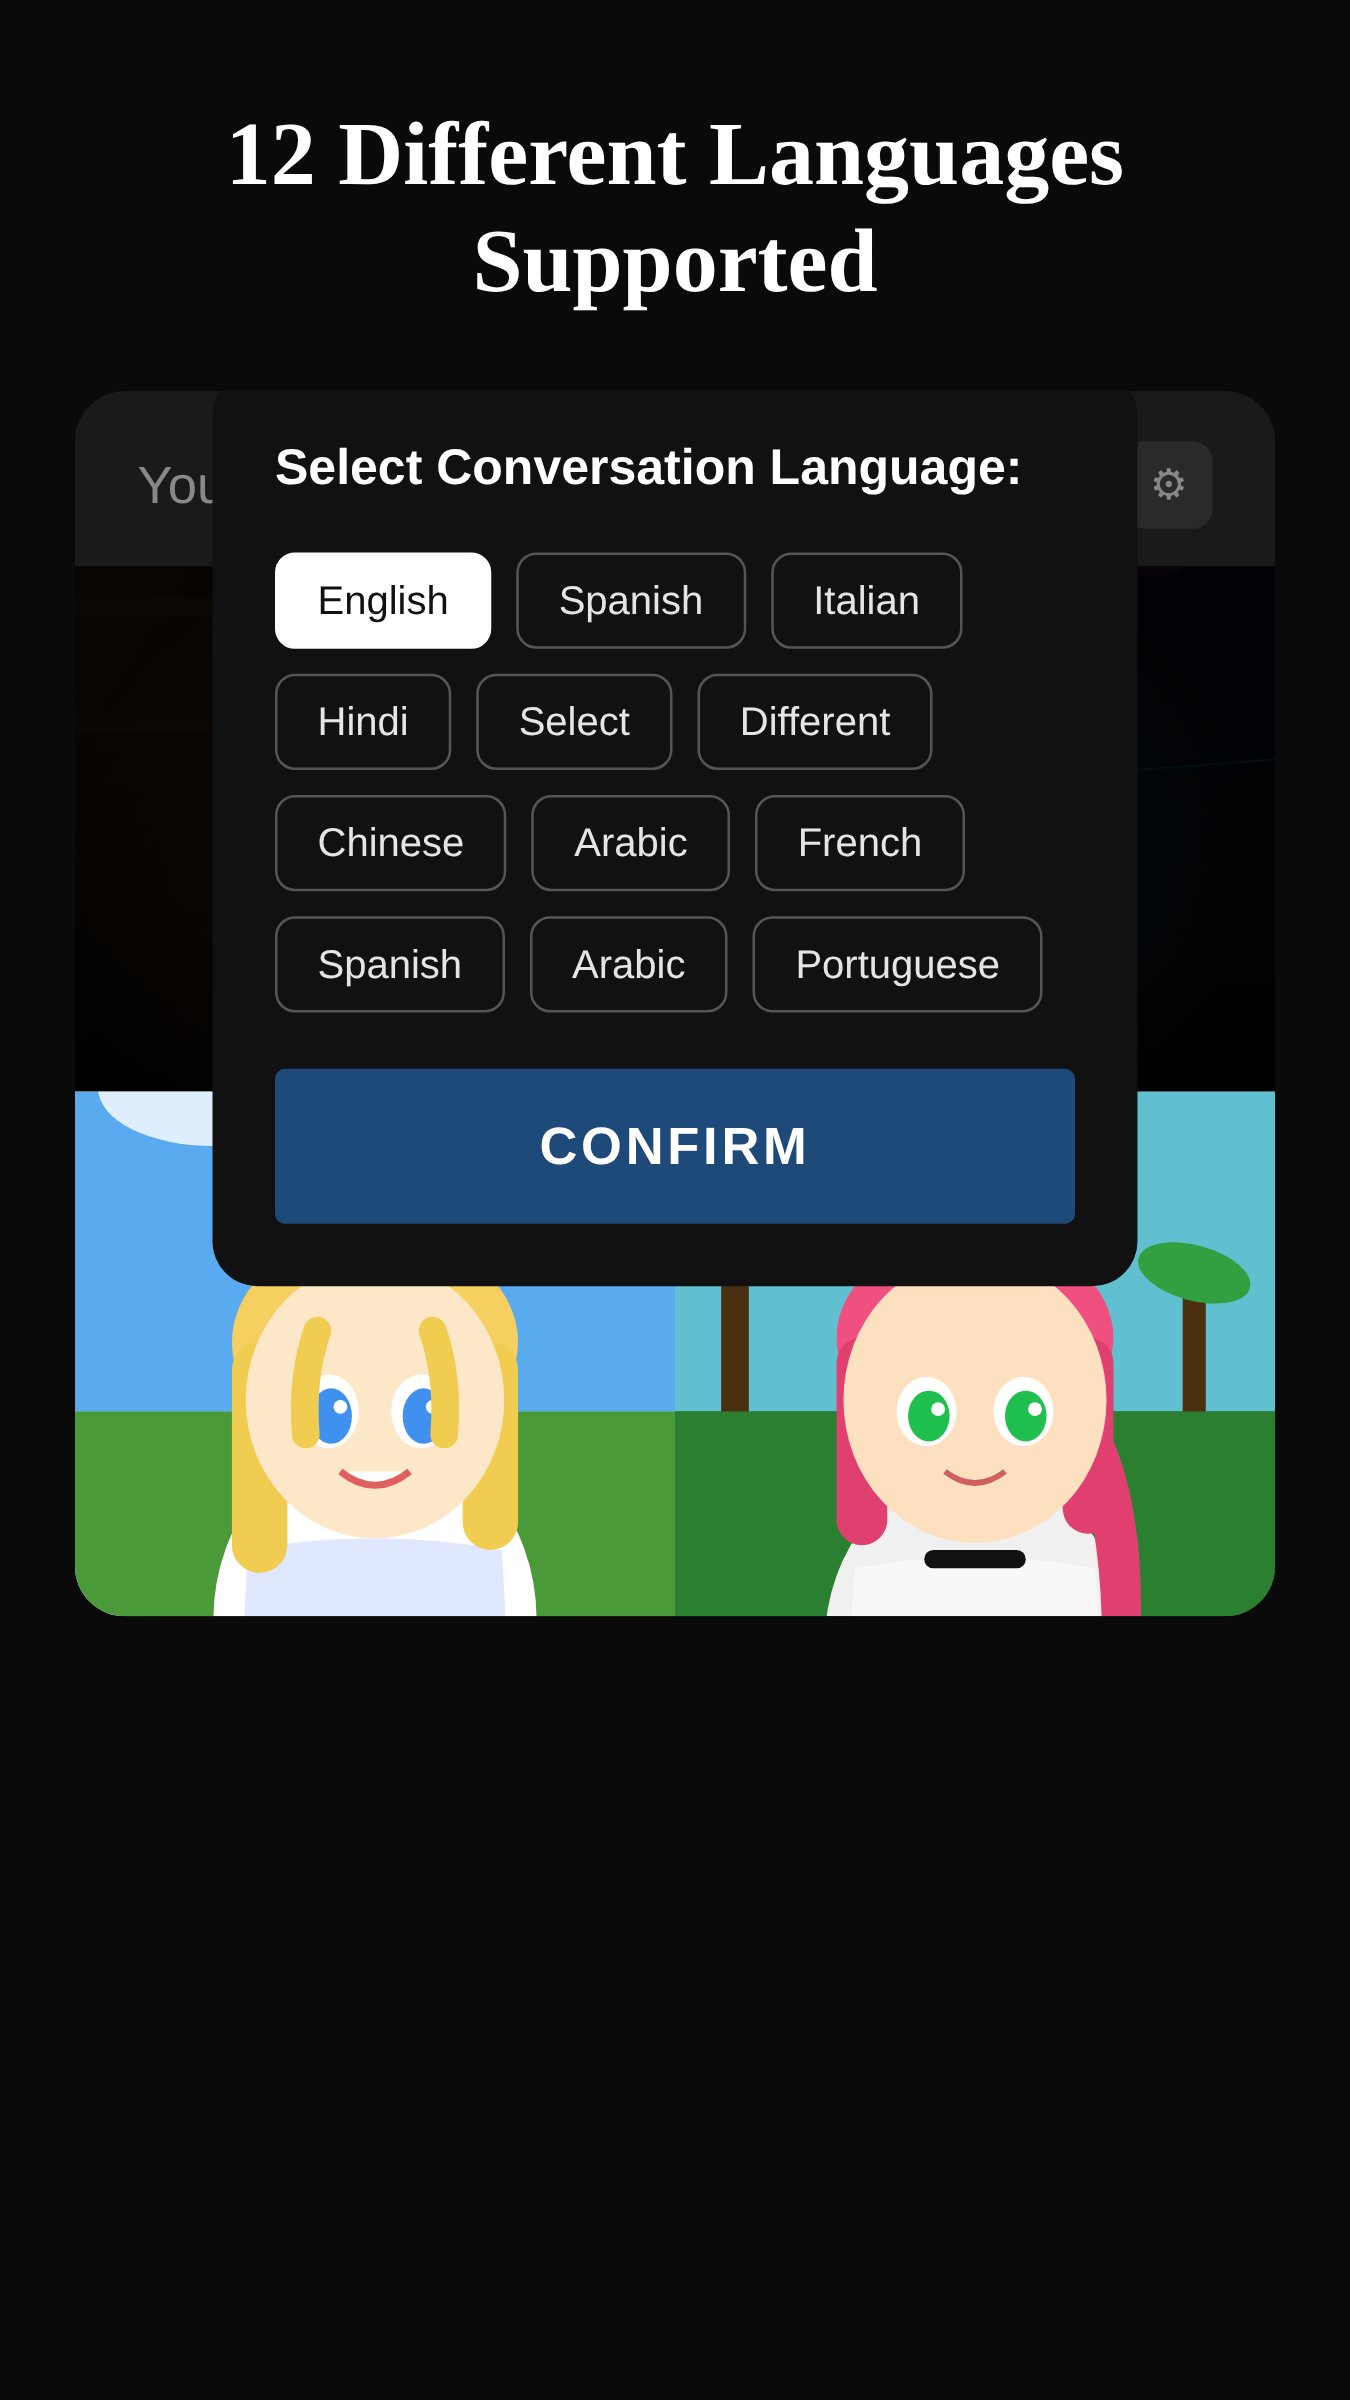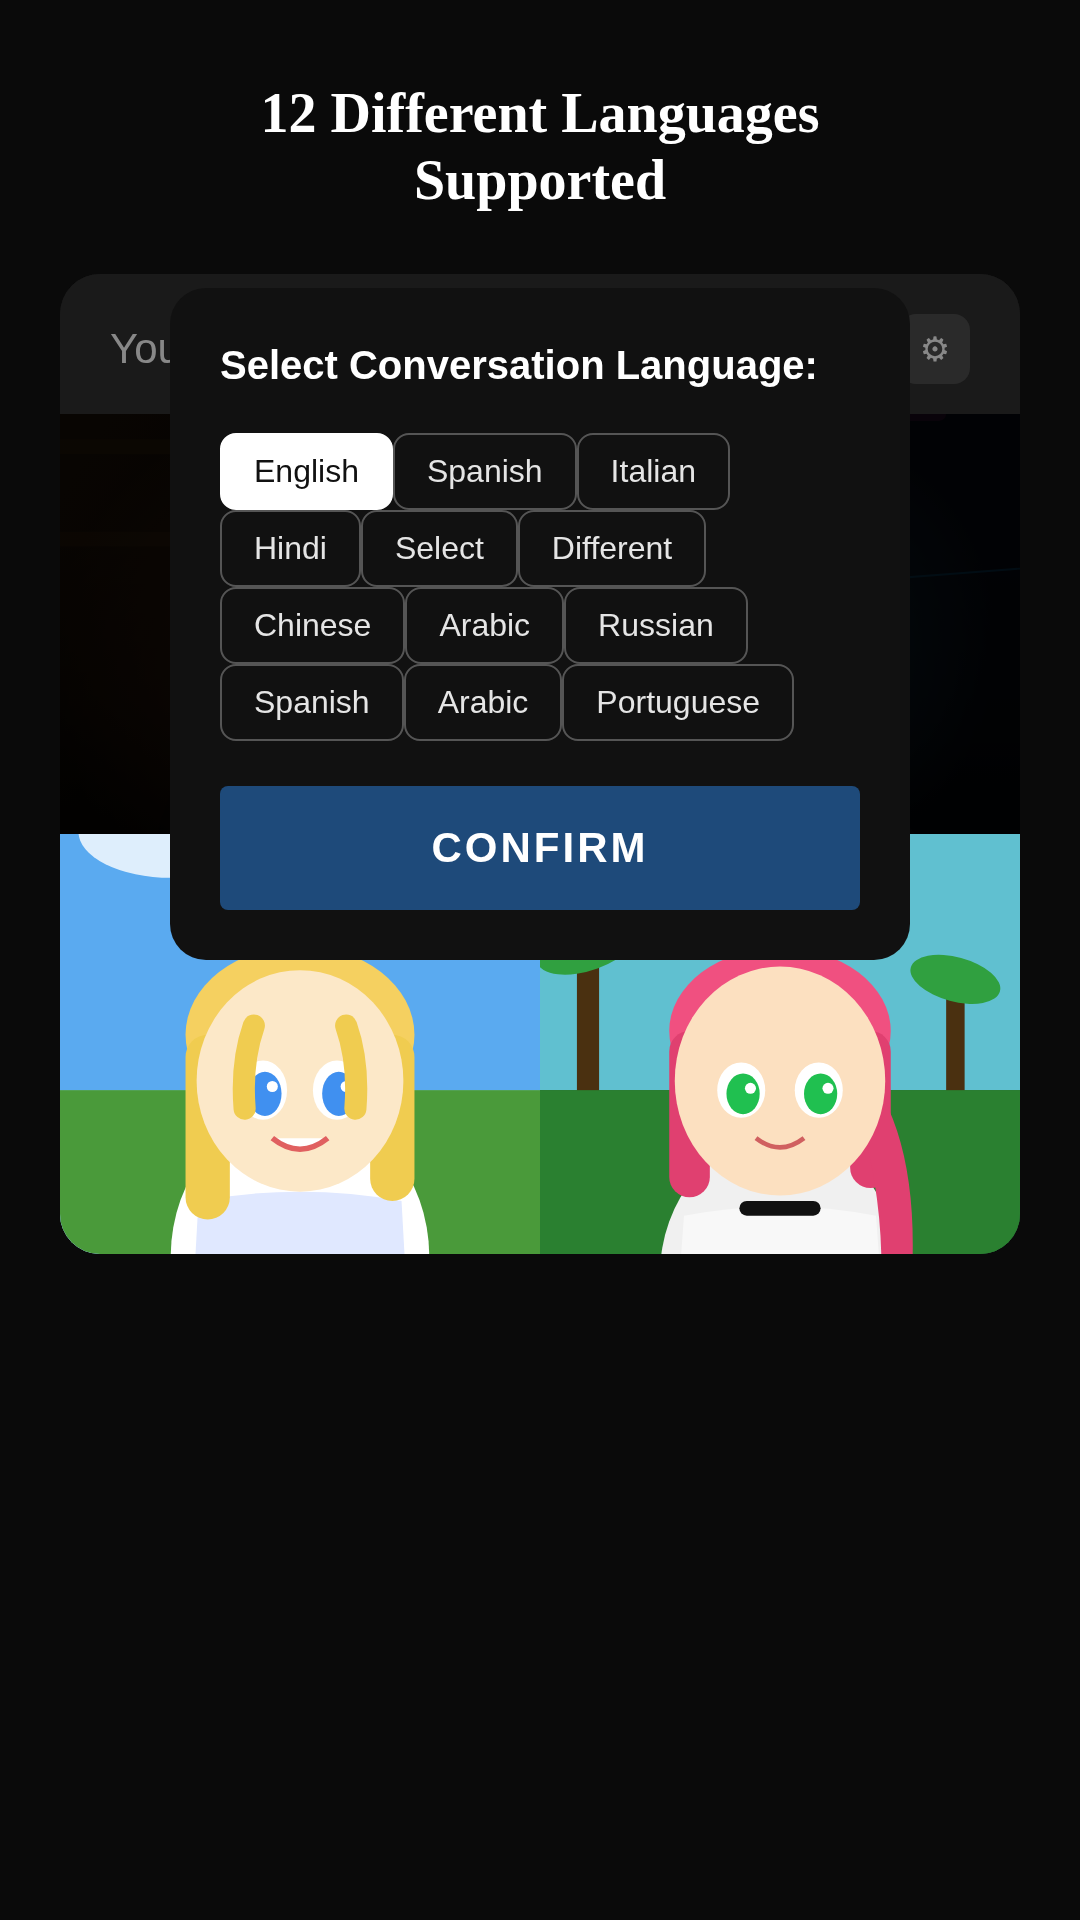--- a/index.html
+++ b/index.html
@@ -13,21 +13,21 @@
       height: 1920px;
       background-color: #0a0a0a;
       font-family: -apple-system, BlinkMacSystemFont, 'Segoe UI', sans-serif;
       overflow: hidden;
       position: relative;
     }
 
     .page-title {
       text-align: center;
       color: #ffffff;
-      font-size: 56px;
+      font-size: 72px;
       font-weight: 700;
       font-family: Georgia, 'Times New Roman', serif;
       padding: 80px 100px 60px;
       line-height: 1.2;
     }
 
     .app-container {
       background: #1a1a1a;
       border-radius: 40px;
       margin: 0 60px;
@@ -150,20 +150,21 @@
     .modal-title {
       color: #ffffff;
       font-size: 40px;
       font-weight: 700;
       margin-bottom: 45px;
     }
 
     .language-grid {
       display: flex;
       flex-wrap: wrap;
+      gap: 20px;
       margin-bottom: 45px;
     }
 
     .lang-btn {
       background: transparent;
       border: 2px solid #555;
       border-radius: 16px;
       color: #e5e5e5;
       font-size: 32px;
       padding: 18px 32px;
@@ -345,21 +346,21 @@
         <div class="language-grid">
 
         <button class="lang-btn selected">English</button>
             <button class="lang-btn">Spanish</button>
             <button class="lang-btn">Italian</button>
             <button class="lang-btn">Hindi</button>
             <button class="lang-btn">Select</button>
             <button class="lang-btn">Different</button>
             <button class="lang-btn">Chinese</button>
             <button class="lang-btn">Arabic</button>
-            <button class="lang-btn">Russian</button>
+            <button class="lang-btn">French</button>
             <button class="lang-btn">Spanish</button>
             <button class="lang-btn">Arabic</button>
             <button class="lang-btn">Portuguese</button>
           </div>
 
         <button class="confirm-btn">CONFIRM</button>
       </div>
     </div>
   </div>
 

